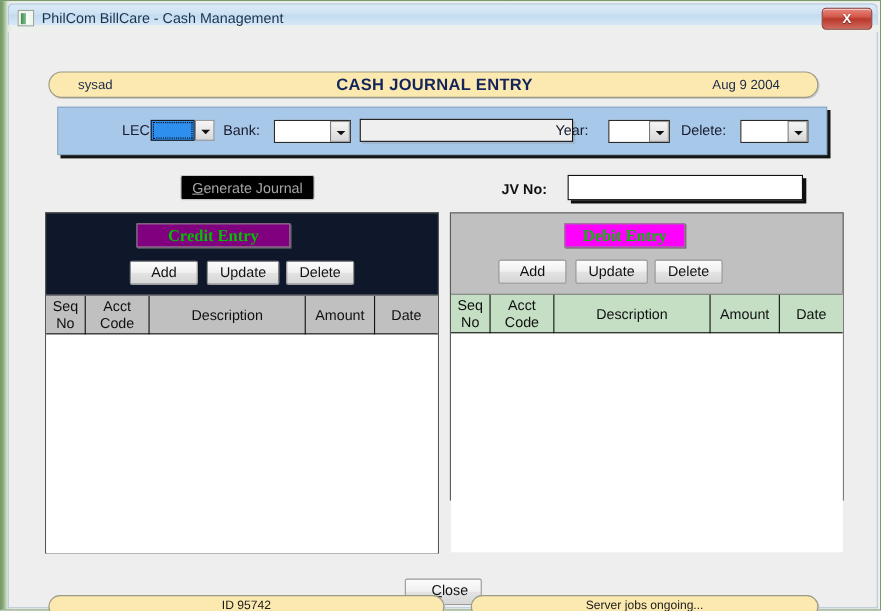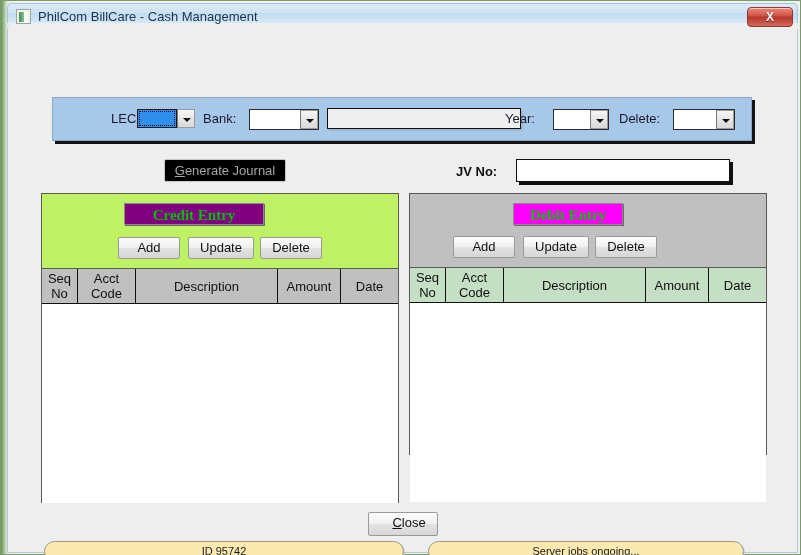--- a/index.html
+++ b/index.html
@@ -121,21 +121,21 @@
   #retrieve-btn{left:57px;top:129px;width:82px;height:25px;line-height:21px;}
   #genjournal-btn{left:156px;top:130px;width:122px;height:23px;line-height:21px;}
   #jv-label{position:absolute;left:448px;top:135px;font-size:13px;font-weight:bold;color:#101010;}
   #jv-input{
     position:absolute;left:508px;top:130px;width:214px;height:23px;
     box-sizing:border-box;background:#ffffff;border:1.5px solid #101010;
     box-shadow:3px 3px 0 #101010;
   }
   
   .panel{position:absolute;box-sizing:border-box;border:1px solid #5a5a5a;}
-  #credit-panel{left:33px;top:164px;width:358px;height:310px;background:#bef264;}
+  #credit-panel{left:33px;top:164px;width:358px;height:310px;background:#0f172a;}
   #debit-panel{left:401px;top:164px;width:358px;height:262px;background:#c0c0c0;}
   .panel-title{
     position:absolute;top:9px;height:22px;line-height:22px;
     box-sizing:border-box;text-align:center;
     font-family:"Liberation Serif", serif;
     font-size:15px;font-weight:bold;color:#00c000;
     border:1px solid #8a8a8a;
     box-shadow:1px 1px 0 #6a6a6a;
   }
   #credit-title{left:82px;width:140px;background:#800080;}
@@ -166,21 +166,21 @@
   }
   .gh:last-child{border-right:none;}
   .gh.c0{width:36px;}
   .gh.c1{width:58px;}
   .gh.c2{flex:1;}
   .gh.c3{width:63px;}
   .gh.c4{width:57px;}
   .grid-body{background:#ffffff;height:199px;}
   
   #close-dialog-btn{
-    left:360px;top:483px;width:70px;height:24px;line-height:20px;
+    left:360px;top:497px;width:70px;height:24px;line-height:20px;
     position:absolute;
     padding-left:12px;
   }
   #id-capsule{left:36px;top:512px;width:360px;height:21px;}
   #status-capsule{left:420px;top:512px;width:316px;height:21px;}
   .capsule-text{
     position:absolute;left:0;top:3px;width:100%;text-align:center;
     font-size:11px;color:#1a1a1a;
   }
 </style>
@@ -192,20 +192,25 @@
   <div id="titlebar">
     <span id="app-icon">
         <i></i>
       </span>
     <span id="title-text">PhilCom BillCare - Cash Management</span>
     <div id="close-btn">X</div>
   </div>
 
   <div id="client">
 
+    <div id="hdr-capsule" class="capsule">
+      <span id="hdr-user">sysad</span>
+      <span id="hdr-title">CASH JOURNAL ENTRY</span>
+      <span id="hdr-date">Aug 9 2004</span>
+    </div>
 
     <div id="filter">
       <span class="f-label" style="left:14px;margin-left:44px;">LEC:</span>
       <div class="combo" id="lec-combo">
         <span id="lec-field"></span>
         <span class="arrow"></span>
       </div>
       <span class="f-label" style="left:150px;">Bank:</span>
       <div class="combo" id="bank-combo">
         <span class="arrow"></span>

